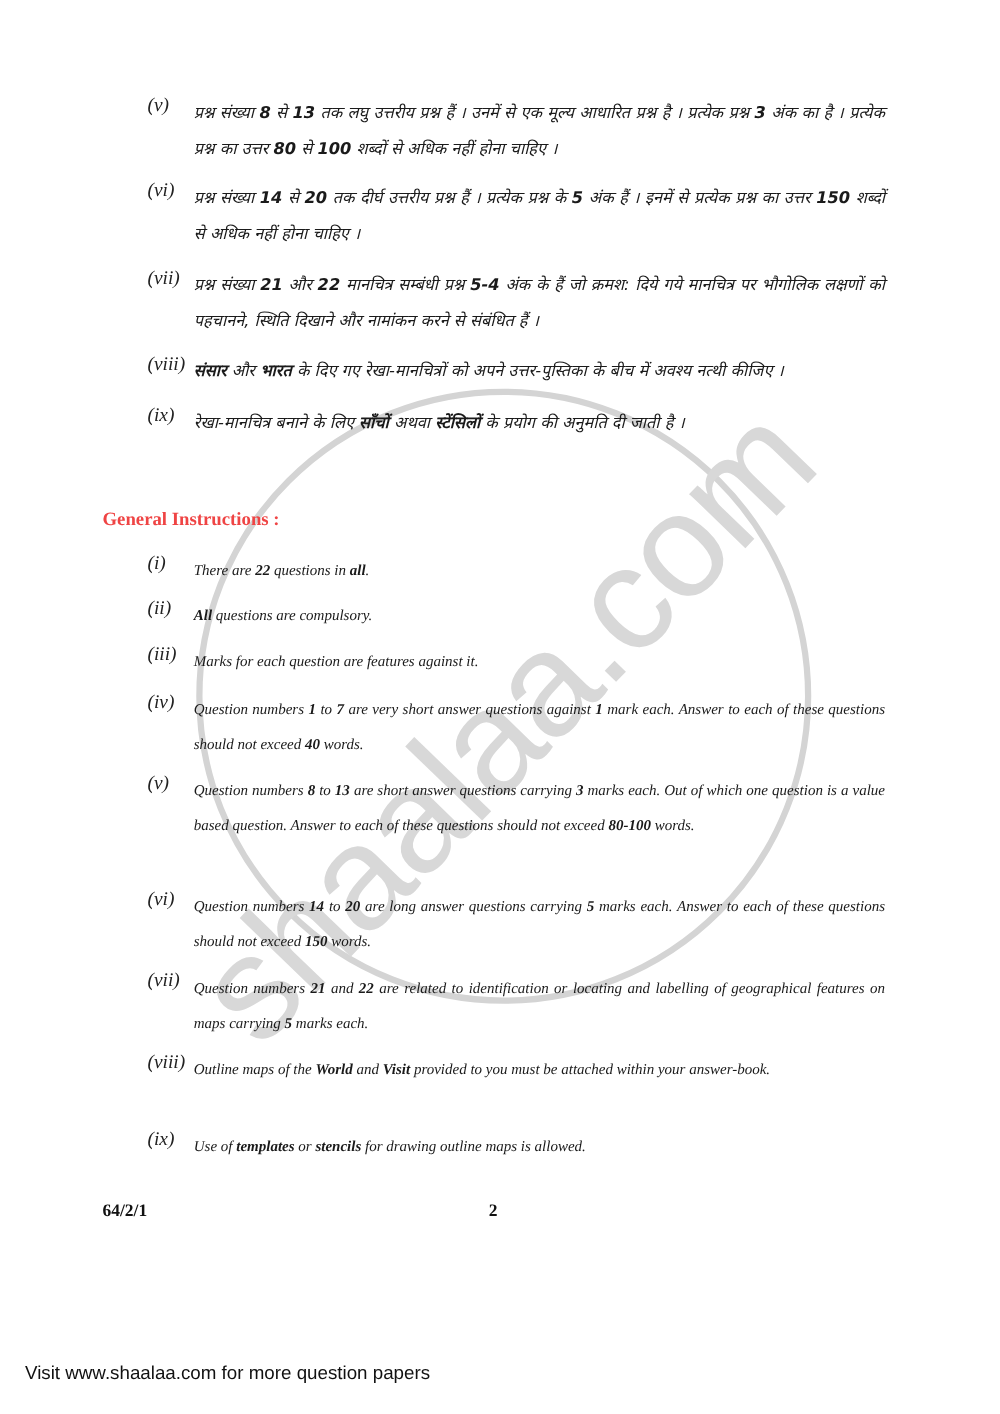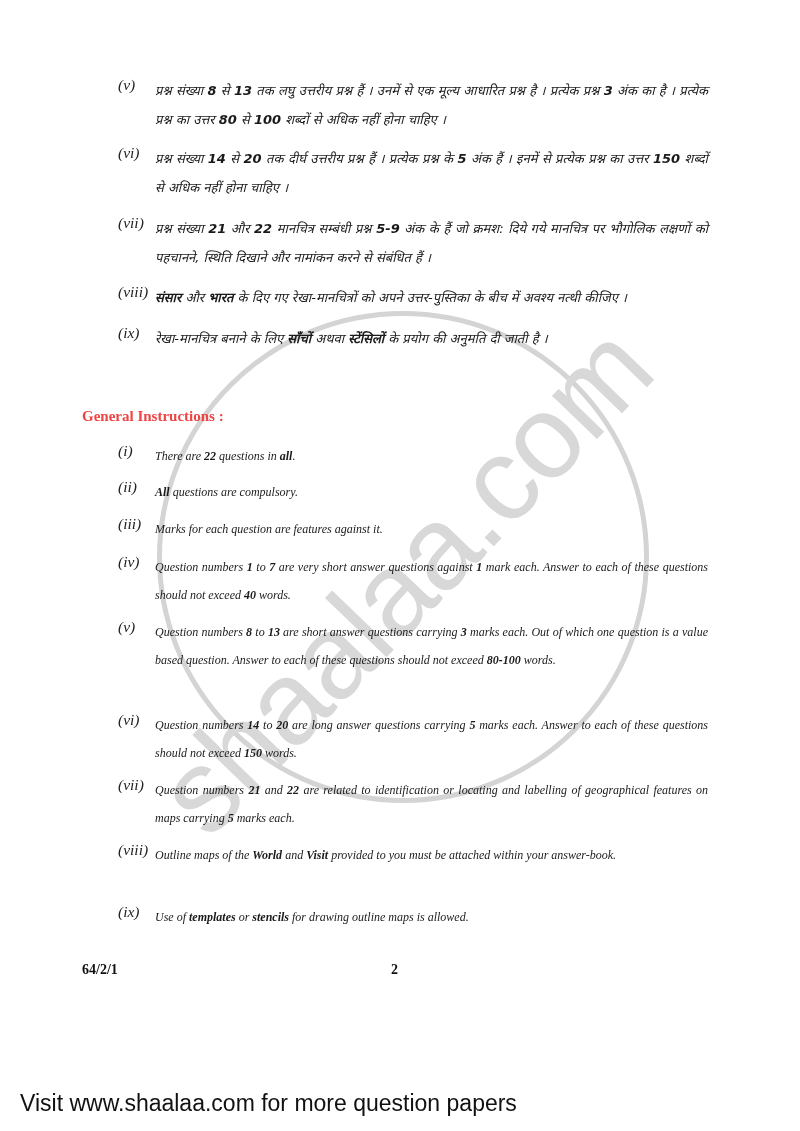--- a/index.html
+++ b/index.html
@@ -50,21 +50,21 @@
     position: absolute; left: 82px; top: 408px;
     font-weight: bold; font-size: 15px; color: #ef4444;
   }
 
   .footer-code { position: absolute; left: 82px; top: 962px; font-weight: bold; font-size: 14px; color: #111; text-align: center; }
   .footer-page { position: absolute; left: 391px; top: 962px; font-weight: bold; font-size: 14px; color: #111; }
 
   .visit {
     position: absolute; left: 20px; top: 1090px;
     font-family: "Liberation Sans", "DejaVu Sans", sans-serif;
-    font-size: 23px; color: #111;
+    font-size: 15px; color: #111;
   }
 </style>
 </head>
 <body>
 
 <div class="page">
 
   <div class="watermark-circle"></div>
   <div class="watermark-text">shaalaa.com</div>
 
@@ -73,21 +73,21 @@
     <div class="item hindi" style="top:76px;">
       <span class="num">(v)</span>
       <div class="body"><span>प्रश्न संख्या </span><b>8</b><span> से </span><b>13</b><span> तक लघु उत्तरीय प्रश्न हैं । उनमें से एक मूल्य आधारित प्रश्न है । प्रत्येक प्रश्न </span><b>3</b><span> अंक का है । प्रत्येक प्रश्न का उत्तर </span><b>80</b><span> से </span><b>100</b><span> शब्दों से अधिक नहीं होना चाहिए ।</span></div>
     </div>
     <div class="item hindi" style="top:144px;">
       <span class="num">(vi)</span>
       <div class="body"><span>प्रश्न संख्या </span><b>14</b><span> से </span><b>20</b><span> तक दीर्घ उत्तरीय प्रश्न हैं । प्रत्येक प्रश्न के </span><b>5</b><span> अंक हैं । इनमें से प्रत्येक प्रश्न का उत्तर </span><b>150</b><span> शब्दों से अधिक नहीं होना चाहिए ।</span></div>
     </div>
     <div class="item hindi" style="top:214px;">
       <span class="num">(vii)</span>
-      <div class="body"><span>प्रश्न संख्या </span><b>21</b><span> और </span><b>22</b><span> मानचित्र सम्बंधी प्रश्न </span><b>5-9</b><span> अंक के हैं जो क्रमश: दिये गये मानचित्र पर भौगोलिक लक्षणों को पहचानने, स्थिति दिखाने और नामांकन करने से संबंधित हैं ।</span></div>
+      <div class="body"><span>प्रश्न संख्या </span><b>21</b><span> और </span><b>22</b><span> मानचित्र सम्बंधी प्रश्न </span><b>5-4</b><span> अंक के हैं जो क्रमश: दिये गये मानचित्र पर भौगोलिक लक्षणों को पहचानने, स्थिति दिखाने और नामांकन करने से संबंधित हैं ।</span></div>
     </div>
     <div class="item hindi" style="top:283px;">
       <span class="num">(viii)</span>
       <div class="body"><b>संसार</b><span> और </span><b>भारत</b><span> के दिए गए रेखा-मानचित्रों को अपने उत्तर-पुस्तिका के बीच में अवश्य नत्थी कीजिए ।</span></div>
     </div>
     <div class="item hindi" style="top:324px;">
       <span class="num">(ix)</span>
       <div class="body"><span>रेखा-मानचित्र बनाने के लिए </span><b>साँचों</b><span> अथवा </span><b>स्टेंसिलों</b><span> के प्रयोग की अनुमति दी जाती है ।</span></div>
     </div>
 

